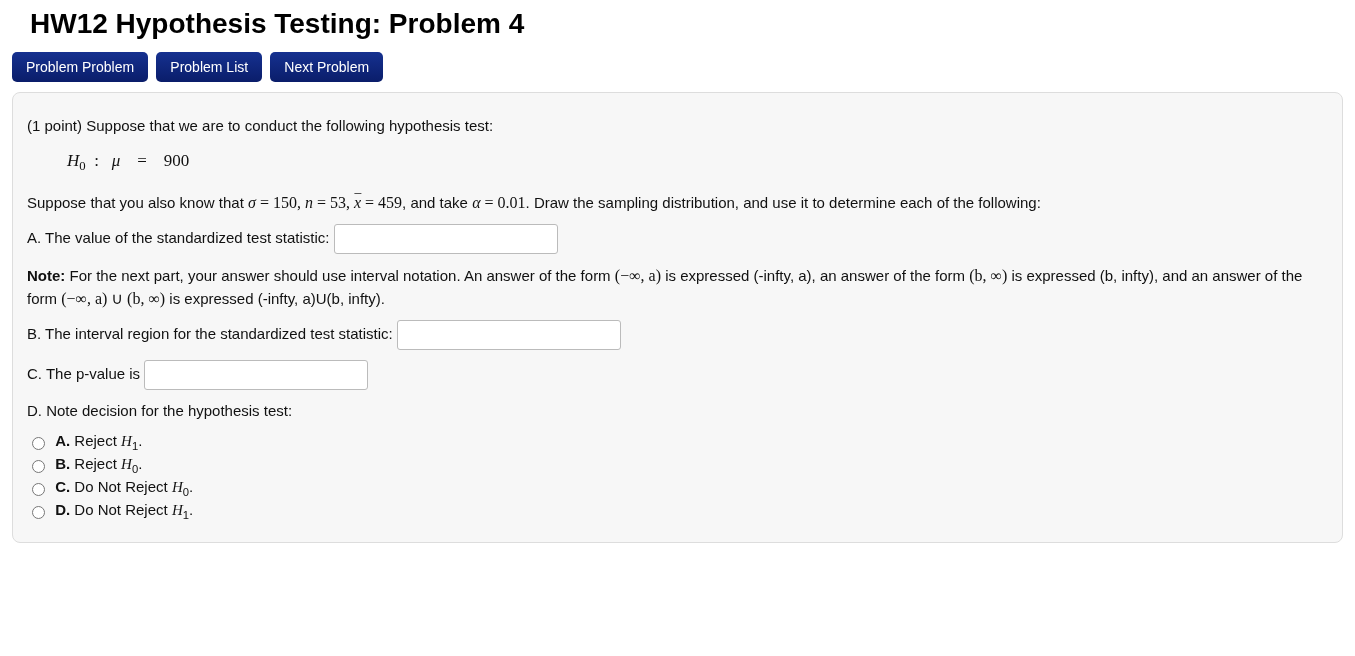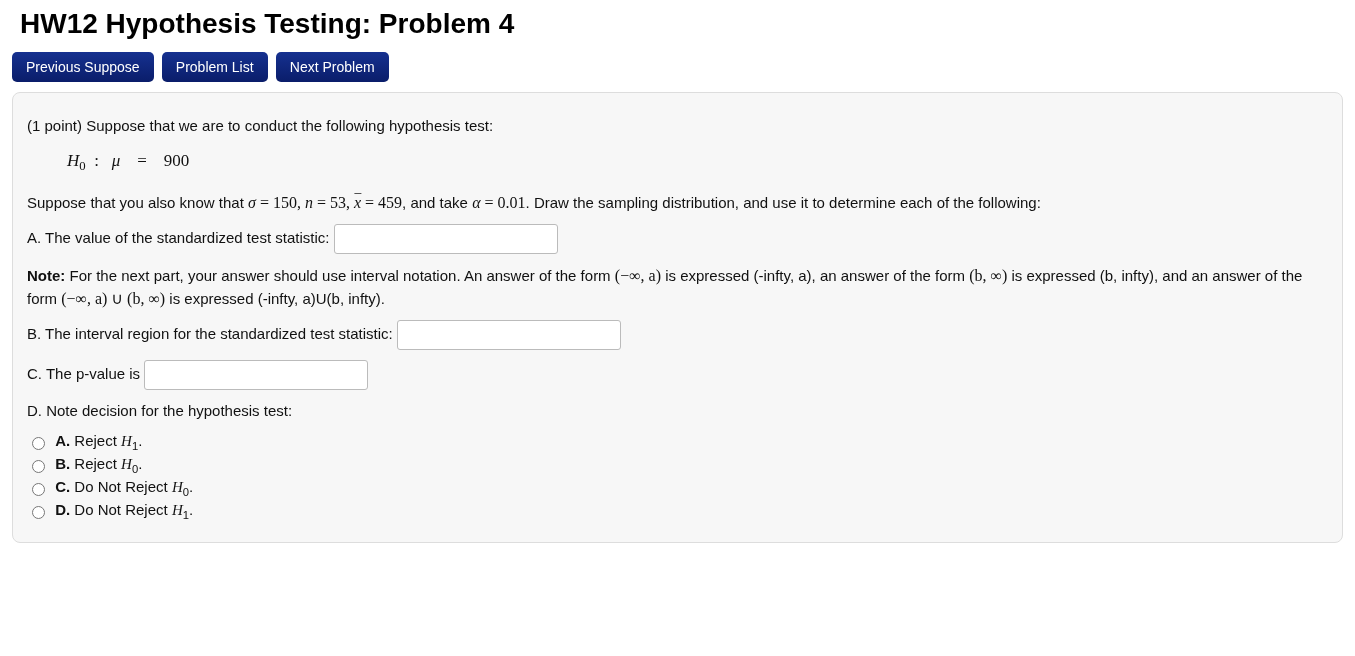--- a/index.html
+++ b/index.html
@@ -6,21 +6,21 @@
     font-family: Arial, Helvetica, sans-serif;
     font-size: 15px;
     margin: 0;
     padding: 8px 12px;
     color: #111;
     background: #fff;
   }
   h1 {
     font-size: 28px;
     font-weight: bold;
-    margin: 0 0 12px 8px;
+    margin: 0 0 12px 18px;
     color: #000;
   }
   .nav-buttons {
     margin-bottom: 10px;
   }
   .nav-btn {
     display: inline-block;
     background: #001b6e;
     background: linear-gradient(to bottom, #163190, #0a1d6a);
     color: #fff;
@@ -74,21 +74,21 @@
     font-size: 0.85em;
     font-style: normal;
   }
 </style>
 </head>
 <body>
 
 <h1>HW12 Hypothesis Testing: Problem 4</h1>
 
 <div class="nav-buttons">
-  <button class="nav-btn">Previous Suppose</button>
+  <button class="nav-btn">Problem Problem</button>
   <button class="nav-btn">Problem List</button>
   <button class="nav-btn">Next Problem</button>
 </div>
 
 <div class="problem-box">
 
   <div class="para">(1 point) Suppose that we are to conduct the following hypothesis test:</div>
 
   <div class="hyp-block">
     <div class="hyp-row">

